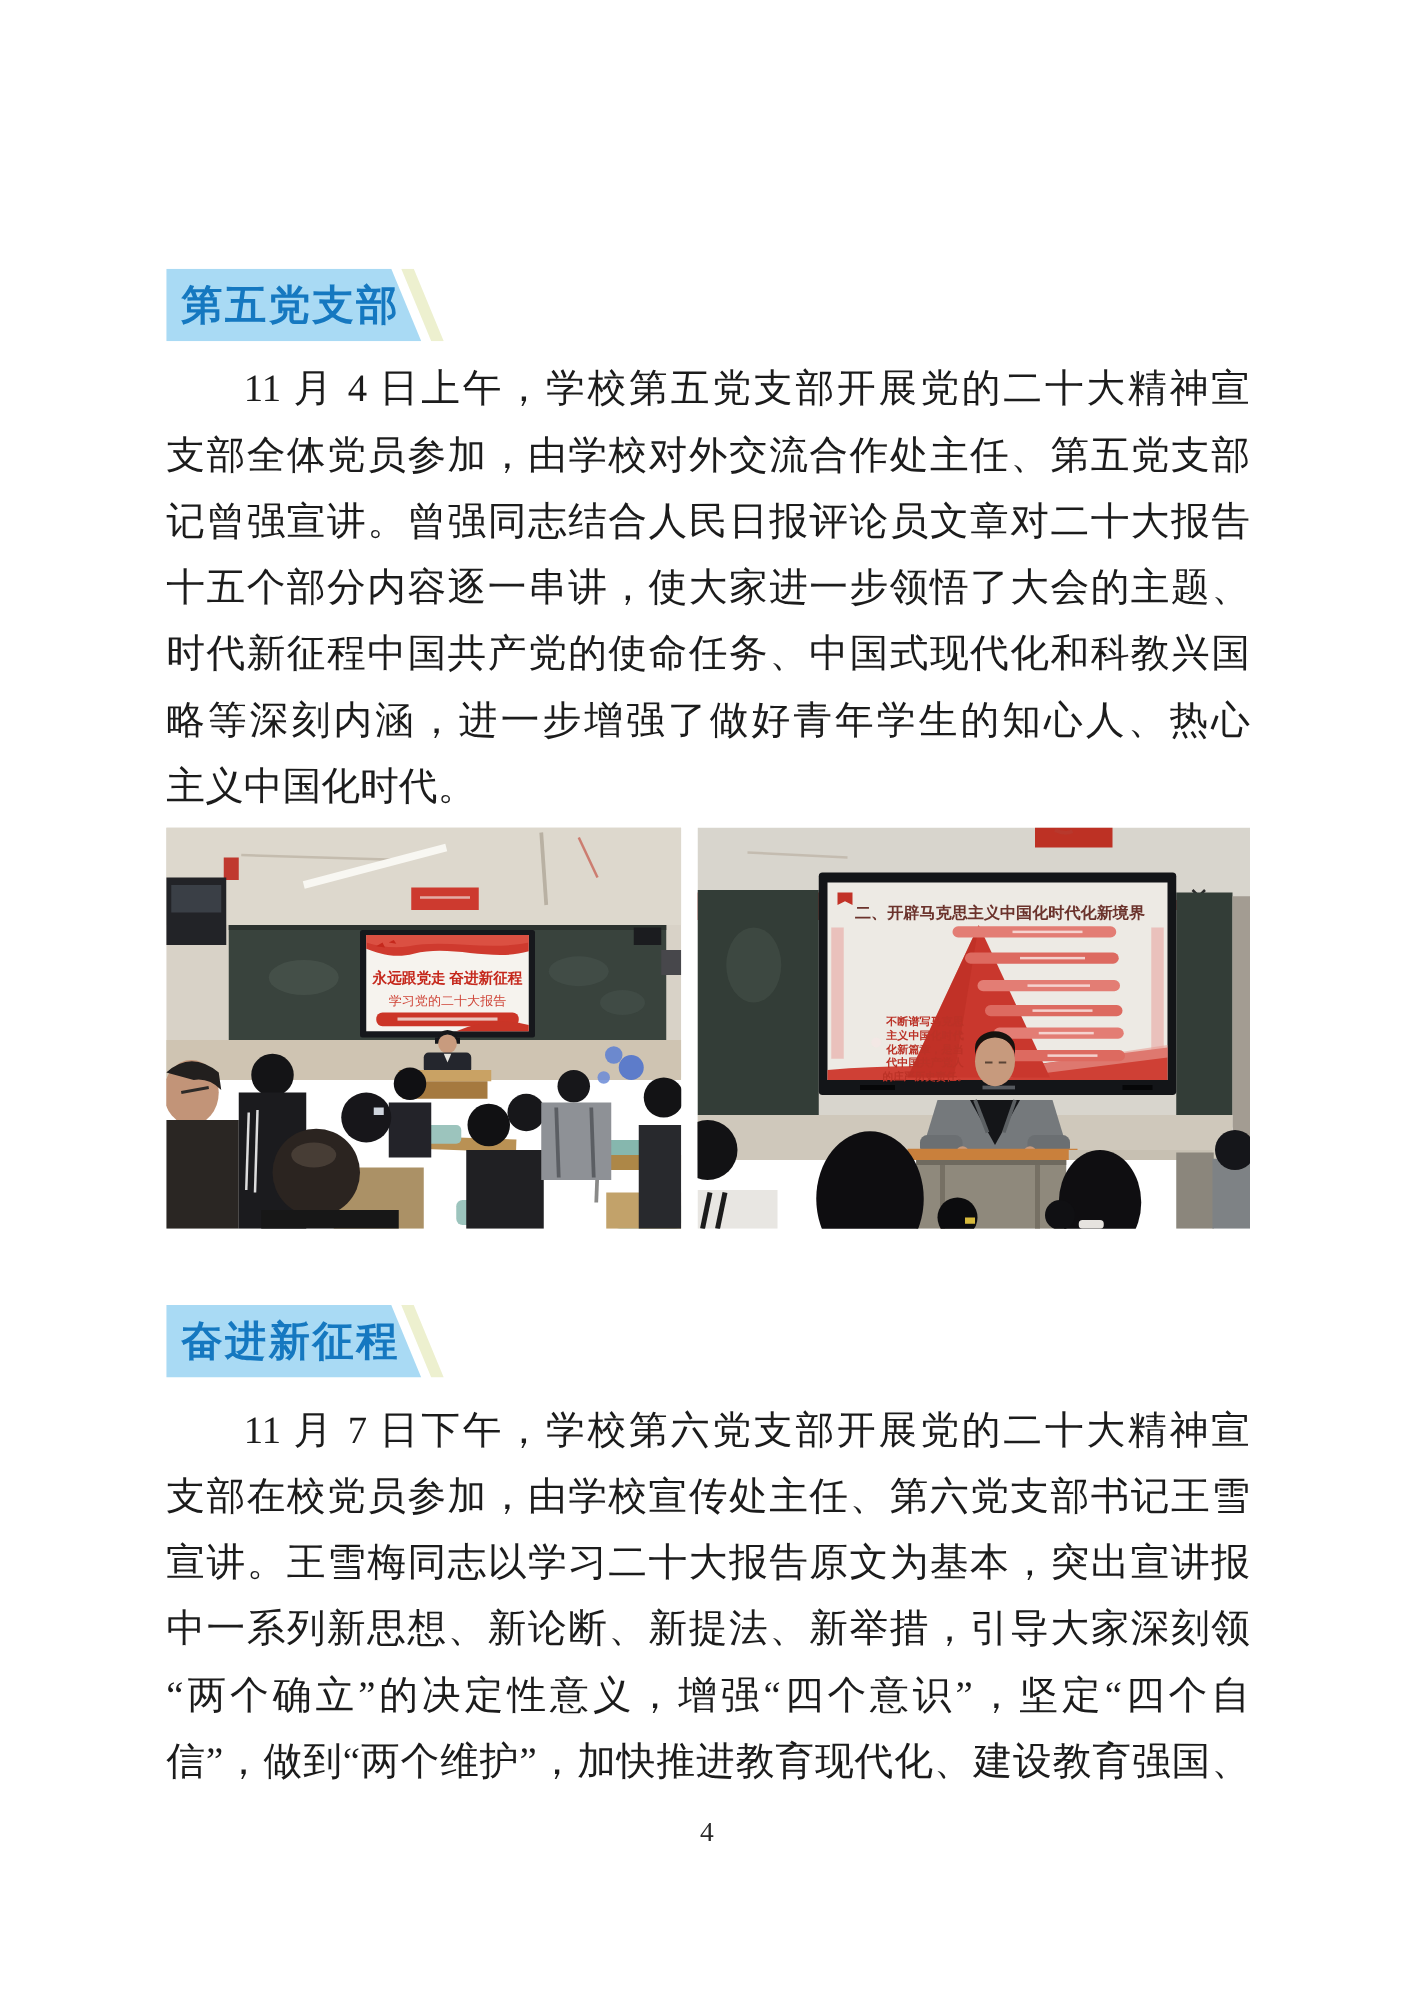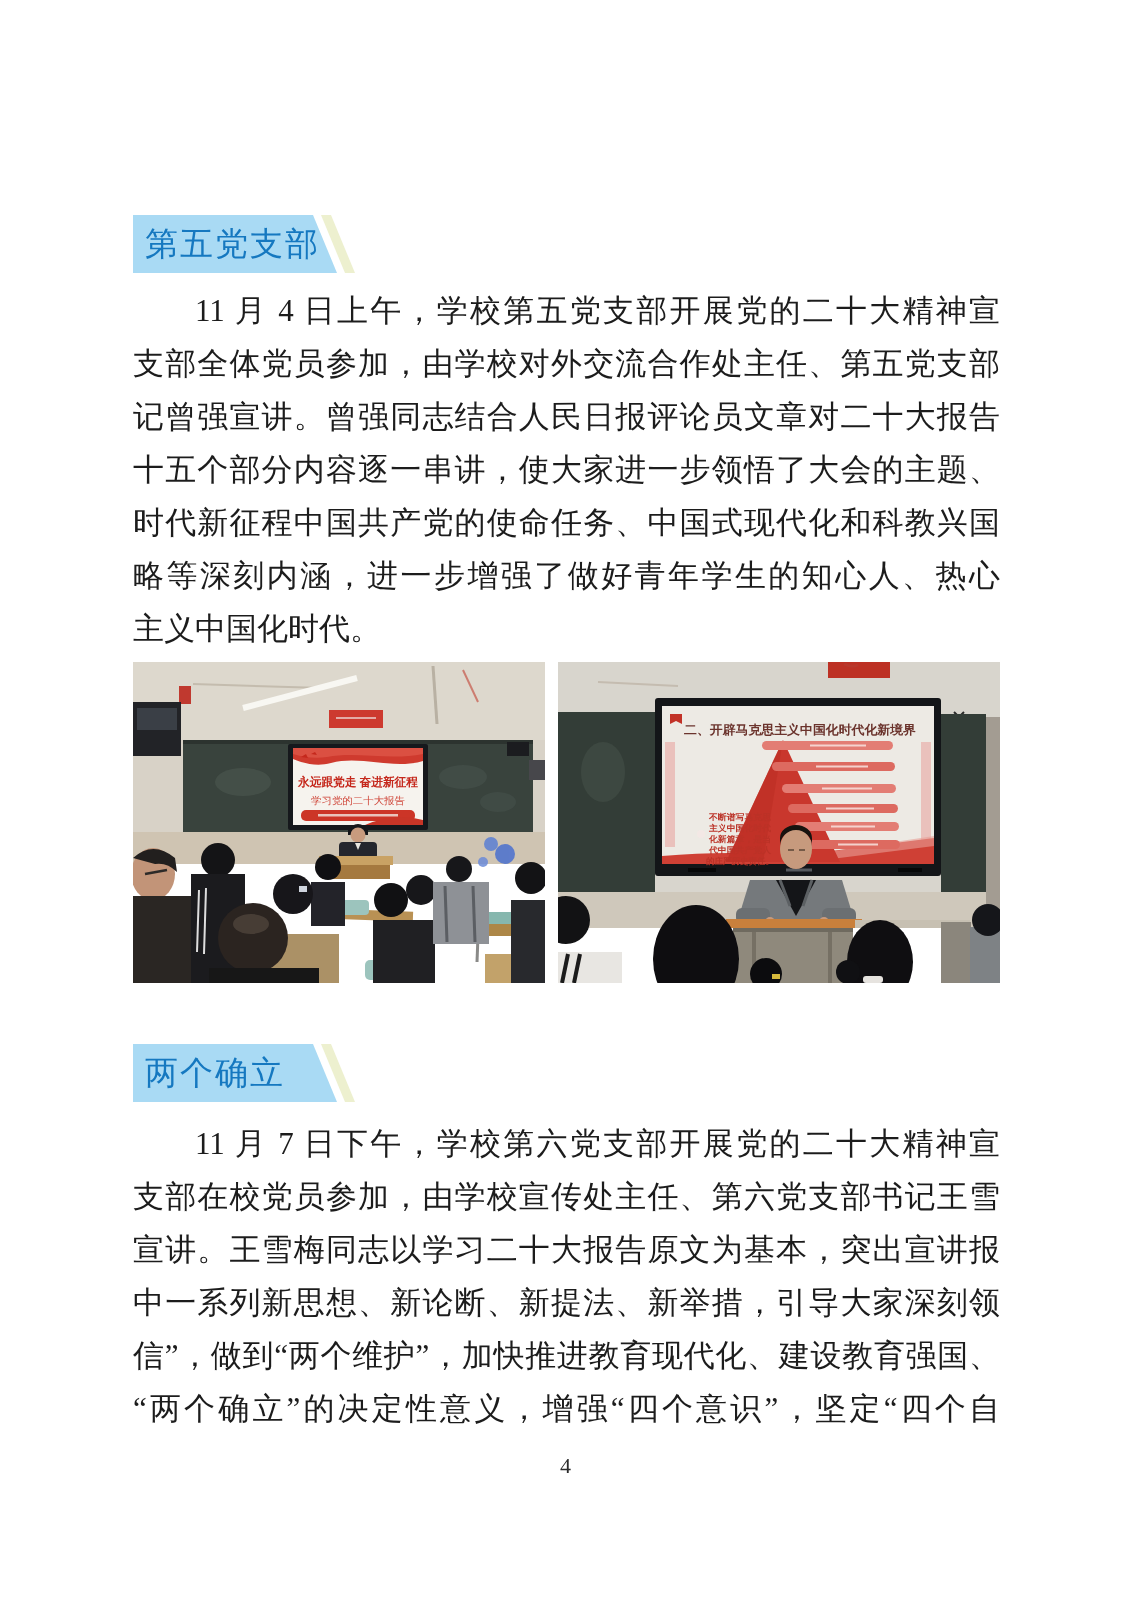--- a/index.html
+++ b/index.html
@@ -2,21 +2,21 @@
 <html><head>
 <meta charset="utf-8">
 <style>
   html,body{margin:0;padding:0;background:#ffffff;}
   .page{position:relative;width:1131px;height:1600px;background:#ffffff;overflow:hidden;
         font-family:"Liberation Serif", serif;color:#161616;}
   
   .badge{position:absolute;left:133px;width:230px;height:58px;}
   .badge svg{position:absolute;left:0;top:0;}
   .badge .badge-label{position:absolute;left:12px;top:0;height:58px;line-height:58px;
-        font-family:"Liberation Sans", sans-serif;font-weight:400;font-size:33px;
+        font-family:"Liberation Sans", sans-serif;font-weight:700;font-size:33px;
         letter-spacing:2px;color:#1578c0;white-space:nowrap;}
   .badge1{top:215px;}
   .badge2{top:1044px;}
   
   .para{position:absolute;left:133px;width:867px;font-size:31px;line-height:53px;color:#1c1c1c;}
   .para1{top:284px;}
   .para2{top:1117px;}
   .pline{height:53px;overflow:hidden;text-align:justify;text-align-last:justify;white-space:normal;}
   .pline.first{padding-left:62px;}
   .pline.last{text-align-last:left;}
@@ -261,27 +261,27 @@
         <circle cx="430" cy="258" r="16" fill="#15161a"></circle>
       </g>
     </svg>
   </div>
 
   <div class="badge badge2">
     <svg width="230" height="58" viewBox="0 0 230 58">
       <polygon points="0,0 180,0 204,58 0,58" fill="#a9daf4"></polygon>
       <polygon points="188,0 198,0 222,58 212,58" fill="#edf0cf"></polygon>
     </svg>
-    <span class="badge-label">两个确立</span>
+    <span class="badge-label">奋进新征程</span>
   </div>
 
   <div class="para para2">
     <div class="pline first">11 月 7 日下午，学校第六党支部开展党的二十大精神宣讲，</div>
     <div class="pline">支部在校党员参加，由学校宣传处主任、第六党支部书记王雪梅</div>
     <div class="pline">宣讲。王雪梅同志以学习二十大报告原文为基本，突出宣讲报告</div>
     <div class="pline">中一系列新思想、新论断、新提法、新举措，引导大家深刻领悟</div>
+    <div class="pline">“两个确立”的决定性意义，增强“四个意识”，坚定“四个自</div>
     <div class="pline">信”，做到“两个维护”，加快推进教育现代化、建设教育强国、</div>
-    <div class="pline">“两个确立”的决定性意义，增强“四个意识”，坚定“四个自</div>
   </div>
 
   <div class="pagenum">4</div>
 
 </div>
 
 </body></html>

